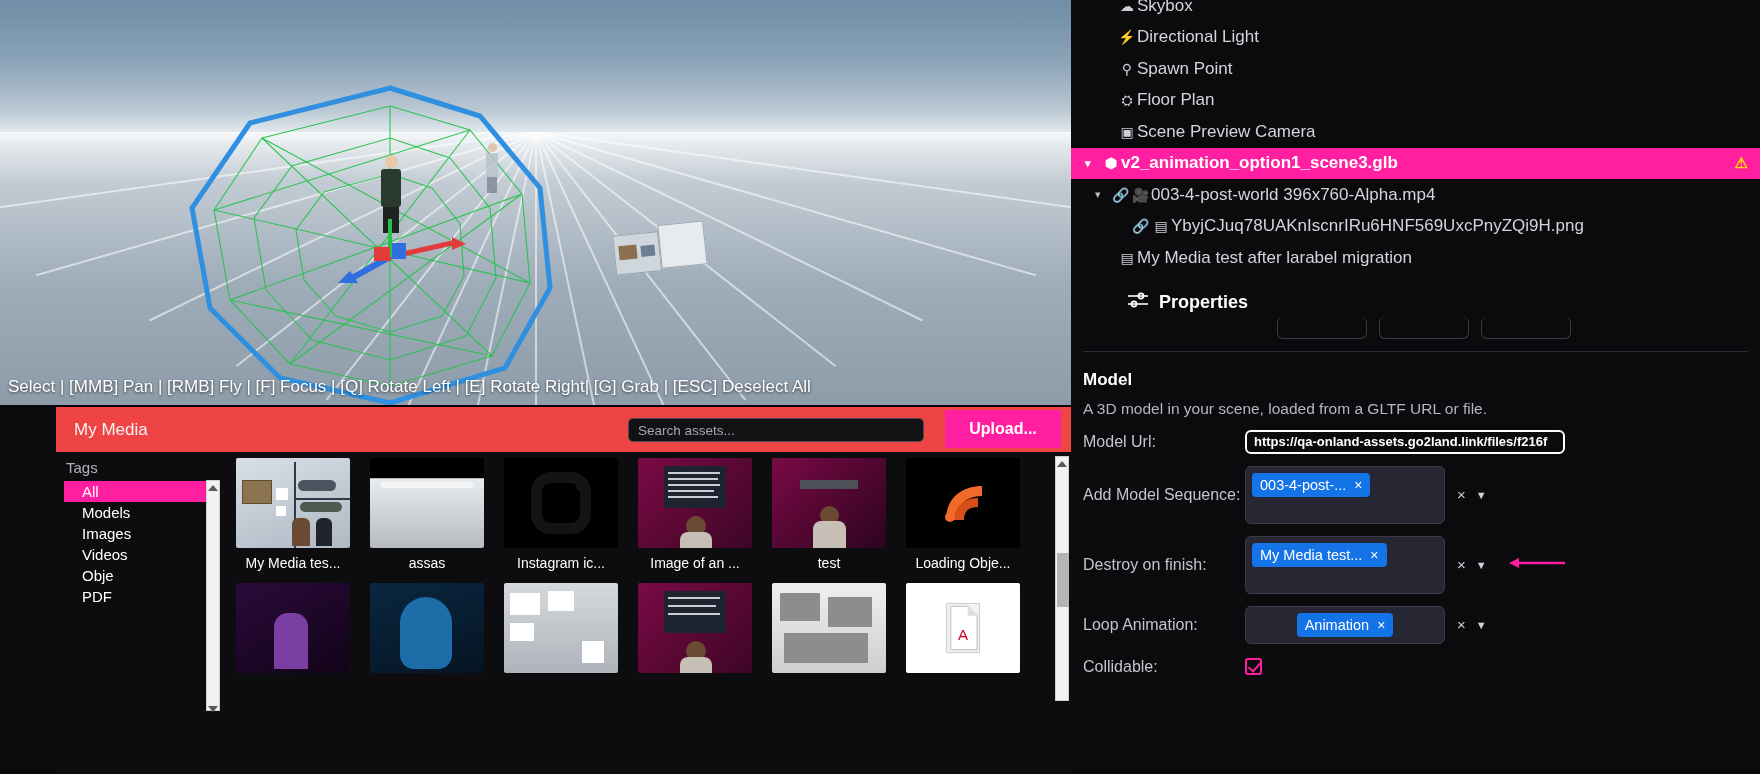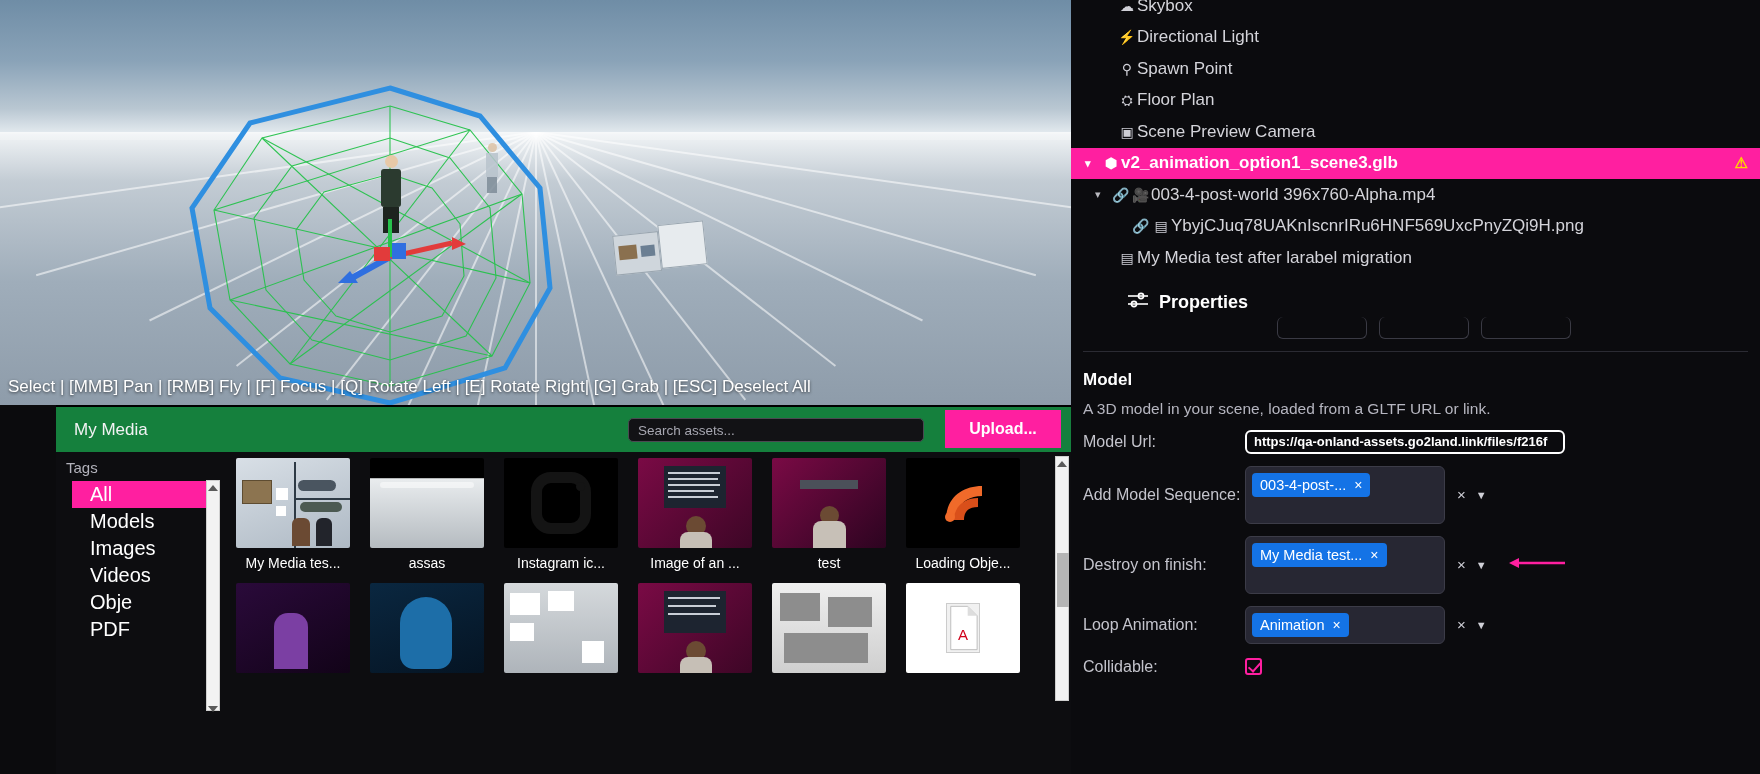--- a/index.html
+++ b/index.html
@@ -79,42 +79,42 @@
     color: #fff; font-size: 15px; padding: 6px 4px 6px 0; white-space: nowrap;
   }
   .ls-pink { background: #ff1fa0; height: 22px; }
 
   
   .media-panel {
     position: absolute; left: 56px; top: 405px; width: 1015px; height: 369px;
     background: #0d0d10; border-top: 2px solid #000;
   }
   .media-header {
-    position: relative; height: 45px; background: #15803d;
+    position: relative; height: 45px; background: #ef4444;
     display: flex; align-items: center; padding: 0 10px;
   }
   .media-title { color: #f2f2f4; font-size: 17px; margin-left: 8px; }
   .search-box {
     position: absolute; left: 572px; top: 11px; width: 296px; height: 24px;
     background: #121215; border: 1px solid #4a4a52; border-radius: 5px;
     color: #b9b9c2; font-size: 13.5px; padding: 0 9px; line-height: 22px;
     outline: none; font-family: "Liberation Sans", sans-serif;
   }
   .search-box::placeholder { color:#a7a7b1; }
   .upload-btn {
     position: absolute; left: 889px; top: 3px; width: 116px; height: 38px;
     background: #ff1fa0; color: #fff; border: none; font-size: 16px;
     font-weight: bold; cursor: pointer; font-family:"Liberation Sans", sans-serif;
   }
   .media-body { display: flex; height: 324px; }
 
   .tags-col { width: 164px; padding: 7px 0 0 8px; position: relative; }
   .tags-label { color: #b2b2bb; font-size: 15px; margin-bottom: 5px; padding-left:2px; }
   .tag-item {
-    color: #fff; font-size: 20px; padding: 2px 16px 2px 18px; cursor: pointer; margin-left: 8px;
+    color: #fff; font-size: 15px; padding: 2px 16px 2px 18px; cursor: pointer;
   }
   .tag-item.active { background: #ff1fa0; }
   .tags-scroll {
     position: absolute; left: 150px; top: 28px; width: 14px; height: 231px;
     background: #f2f2f2; border: 1px solid #cfcfcf;
   }
   .ts-arrow {
     width: 0; height: 0; border-left: 5px solid transparent; border-right: 5px solid transparent;
     border-bottom: 6px solid #5a5a5a; margin: 4px auto 0;
   }
@@ -239,21 +239,21 @@
   }
   .chip {
     display:inline-flex; align-items:center; gap:8px;
     background:#1473e6; color:#fff; border-radius:4px;
     font-size:14.5px; padding: 4px 8px; max-width: 100%;
   }
   .chip .x { cursor:pointer; font-size:14px; }
   .ms-controls { display:flex; align-items:center; gap:10px; margin-left: 12px; color:#cfcfd6;}
   .ms-x { font-size:15px; cursor:pointer; }
   .ms-caret { font-size:11px; cursor:pointer; }
-  .ms-small { min-height: 30px; }
+  .ms-small { min-height: 30px; text-align: center; }
 
   .checkbox {
     width: 17px; height: 17px; border: 2px solid #ff1fa0; border-radius: 3px;
     background:#0b0b0e; position: relative; cursor:pointer;
   }
   .checkbox::after {
     content:""; position:absolute; left:4px; top:0px; width:5px; height:10px;
     border: solid #ff1fa0; border-width: 0 2px 2px 0; transform: rotate(42deg);
   }
 </style>
@@ -567,21 +567,21 @@
 
     <div class="ghost-btns" style="margin-top:4px">
       <div class="ghost" style="left:206px;top:0;width:90px"></div>
       <div class="ghost" style="left:308px;top:0;width:90px"></div>
       <div class="ghost" style="left:410px;top:0;width:90px"></div>
     </div>
 
     <div class="divider"></div>
 
     <div class="section-title">Model</div>
-    <div class="section-desc">A 3D model in your scene, loaded from a GLTF URL or link.</div>
+    <div class="section-desc">A 3D model in your scene, loaded from a GLTF URL or file.</div>
 
     <div class="prop-row">
       <div class="prop-label">Model Url:</div>
       <input class="url-input" value="https://qa-onland-assets.go2land.link/files/f216f" style="">
     </div>
 
     <div class="prop-row">
       <div class="prop-label two">Add Model Sequence:</div>
       <div class="multiselect">
         <span class="chip">

